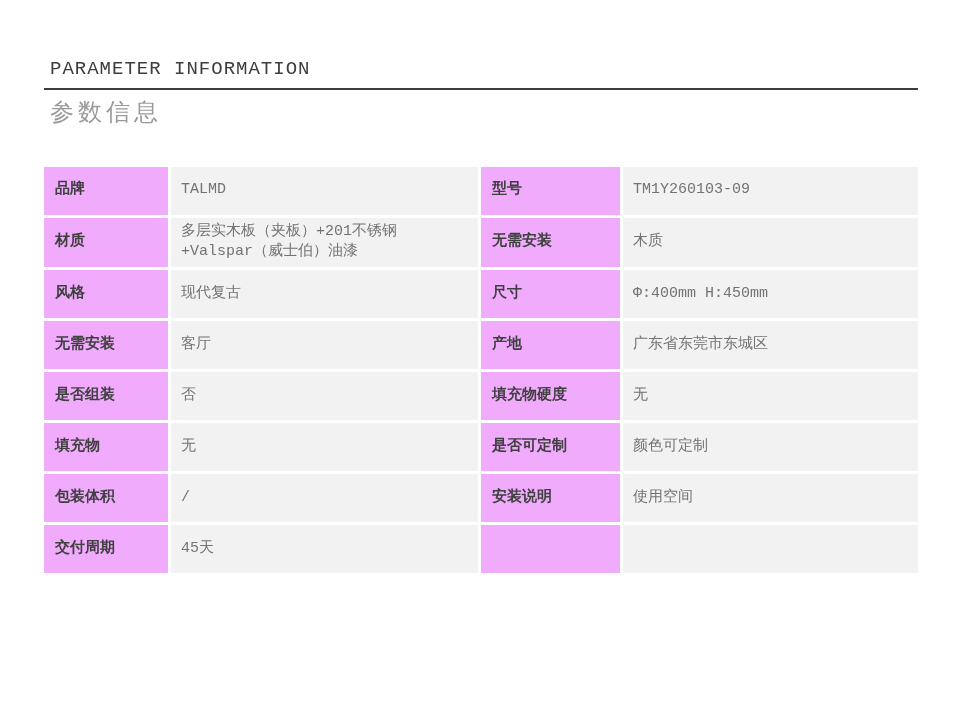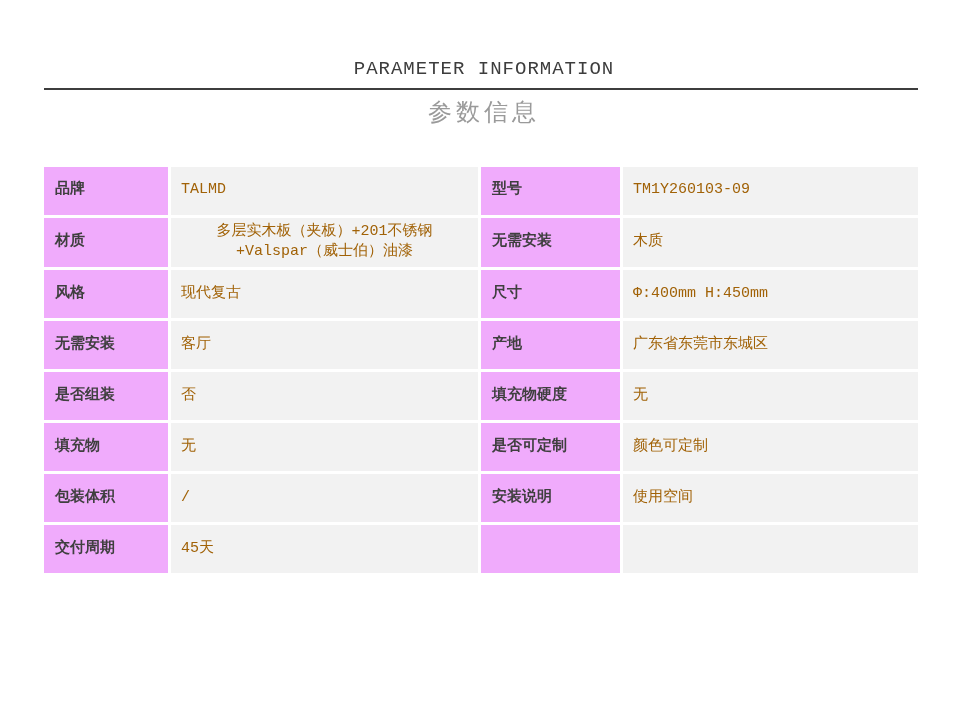--- a/index.html
+++ b/index.html
@@ -9,21 +9,20 @@
     width: 960px;
     height: 720px;
     overflow: hidden;
     font-family: "Liberation Mono", "DejaVu Sans Mono", monospace;
   }
   .page {
     box-sizing: border-box;
     width: 832px;
     height: 720px;
     padding: 58px 0 12px 44px;
-    text-align: center;
   }
   .content {
     width: 874px;
   }
   .title {
     font-size: 19px;
     font-weight: normal;
     letter-spacing: 1px;
     color: #3d3d3d;
     margin: 0 0 0 6px;
@@ -62,21 +61,21 @@
   }
   .cell.label {
     background: #f0abfc;
     color: #3f3f3f;
     font-weight: bold;
     font-size: 15px;
     padding: 4px 6px 4px 11px;
   }
   .cell.value {
     background: #f2f2f2;
-    color: #a16207;
+    color: #737373;
     font-size: 15px;
     padding: 4px 10px 4px 10px;
   }
 </style>
 </head>
 <body>
 
 <div class="page">
   <div class="content">
 

